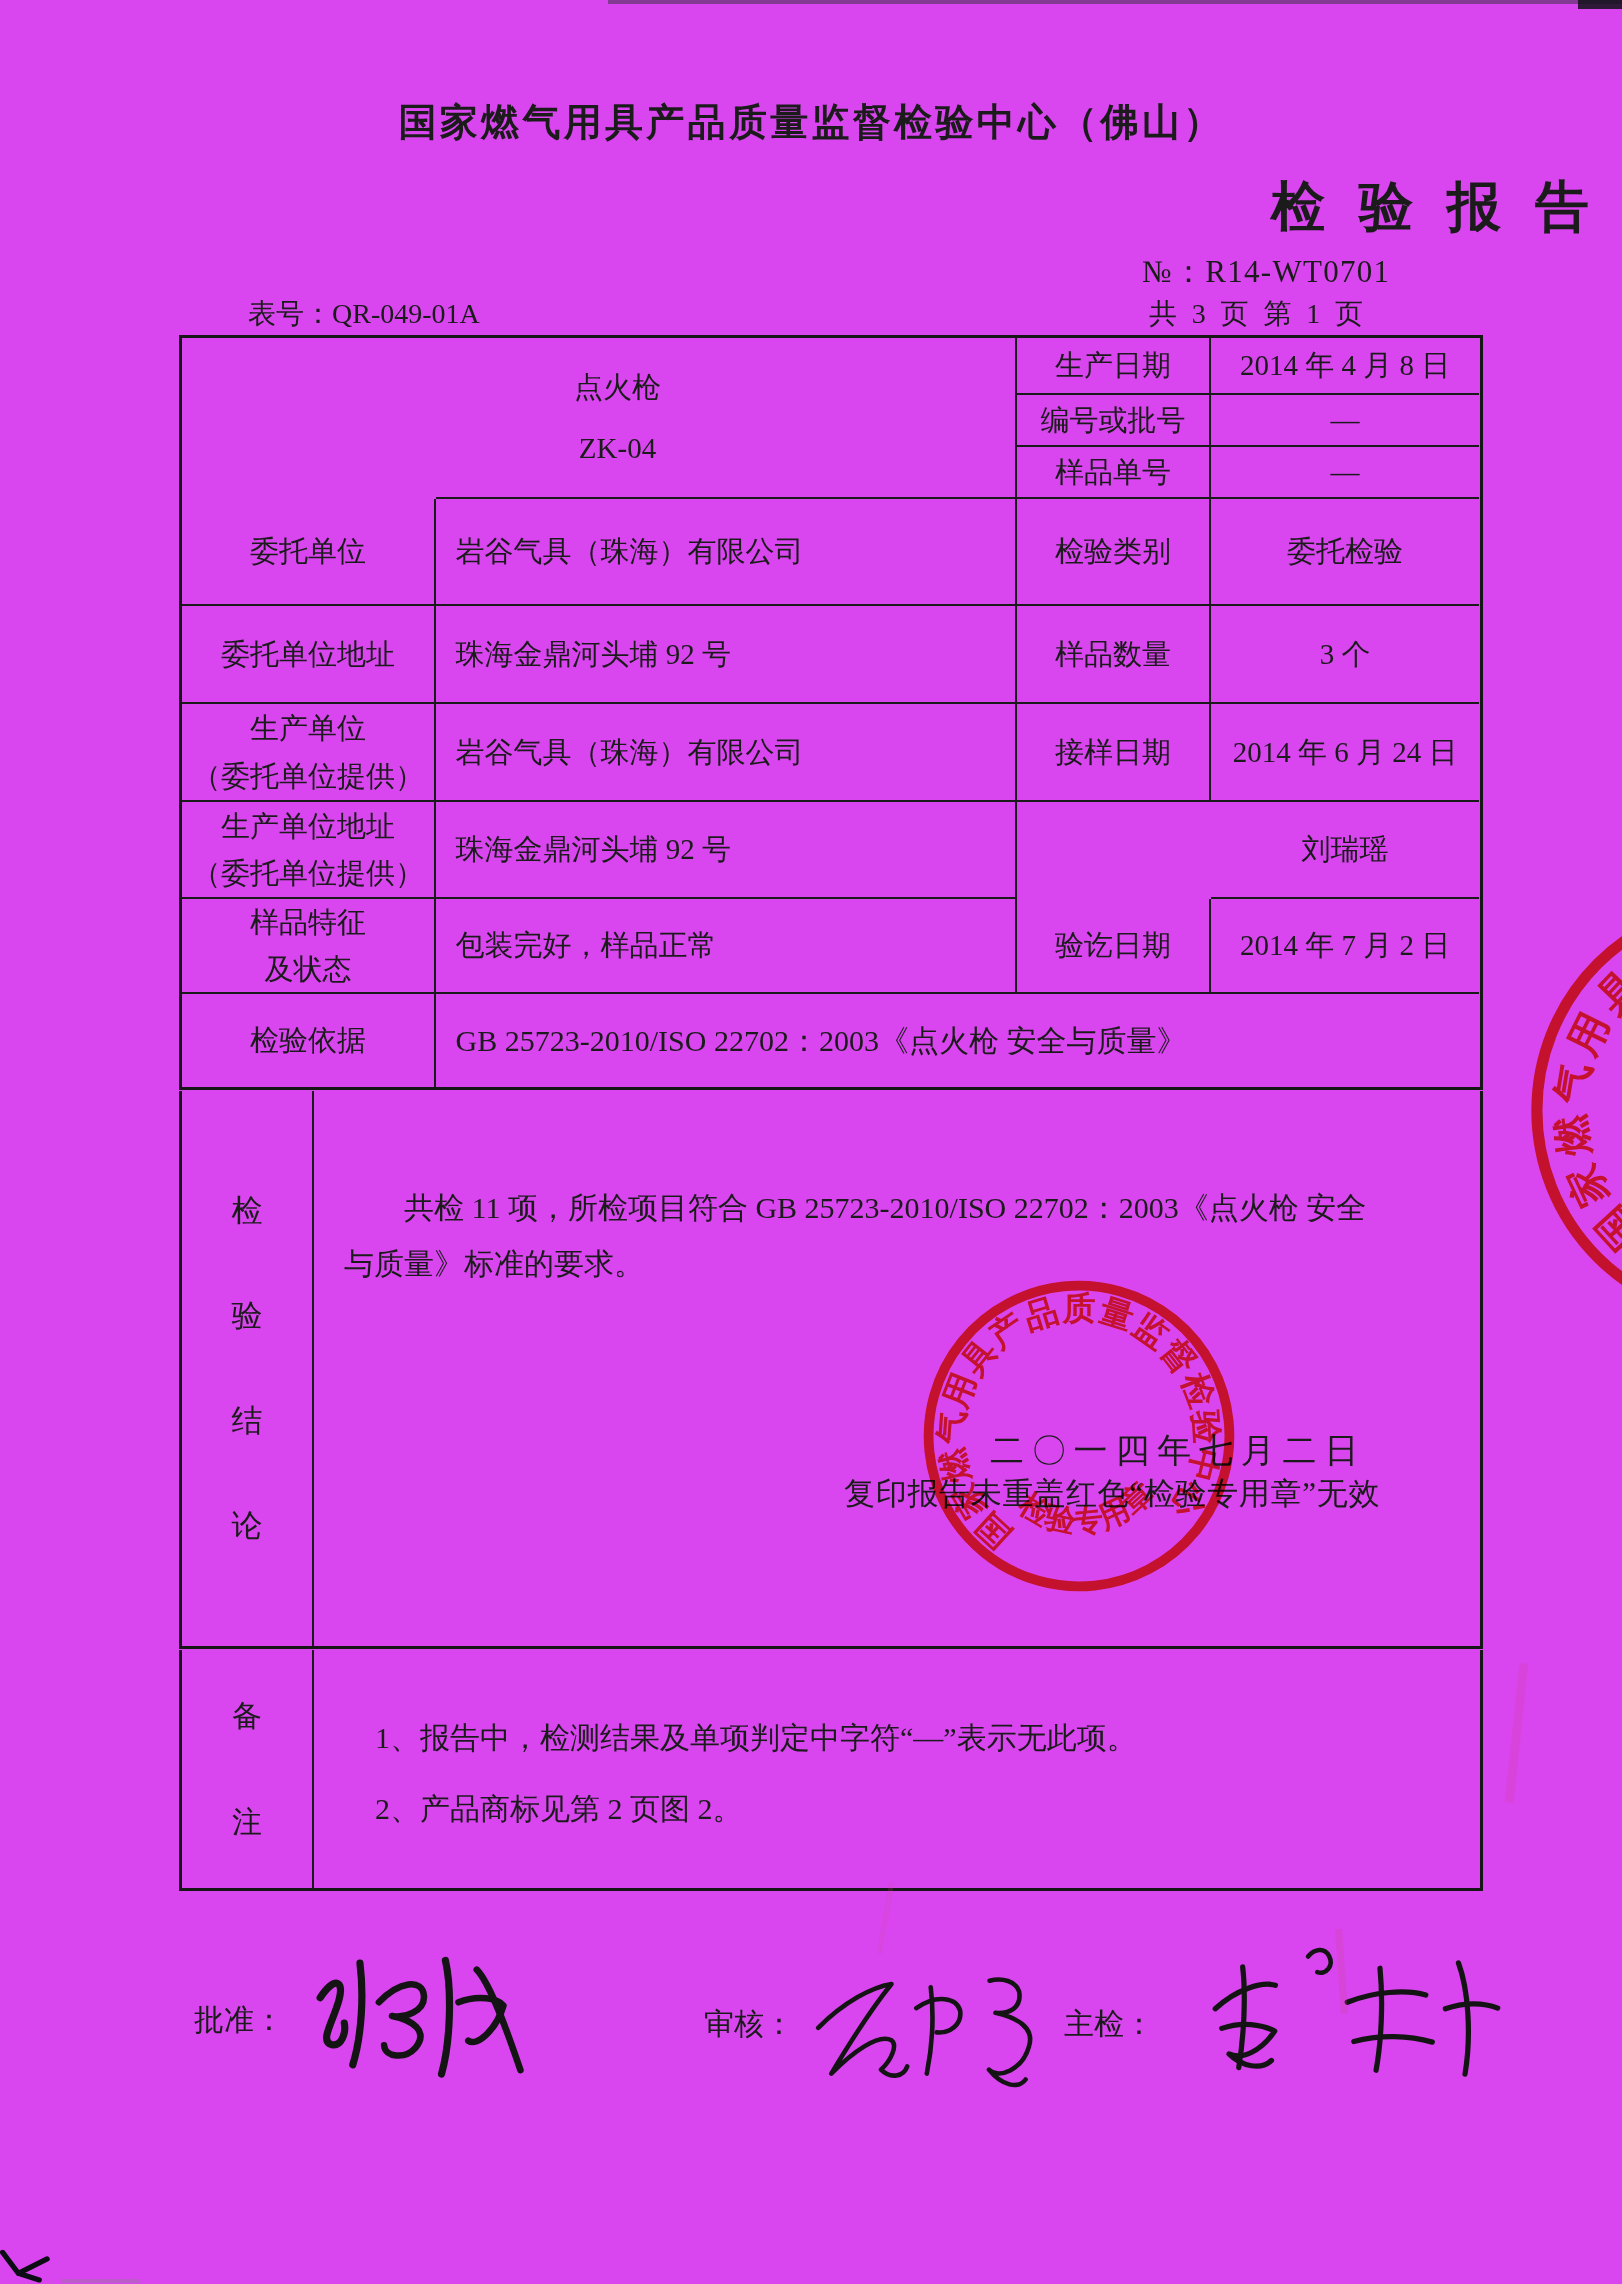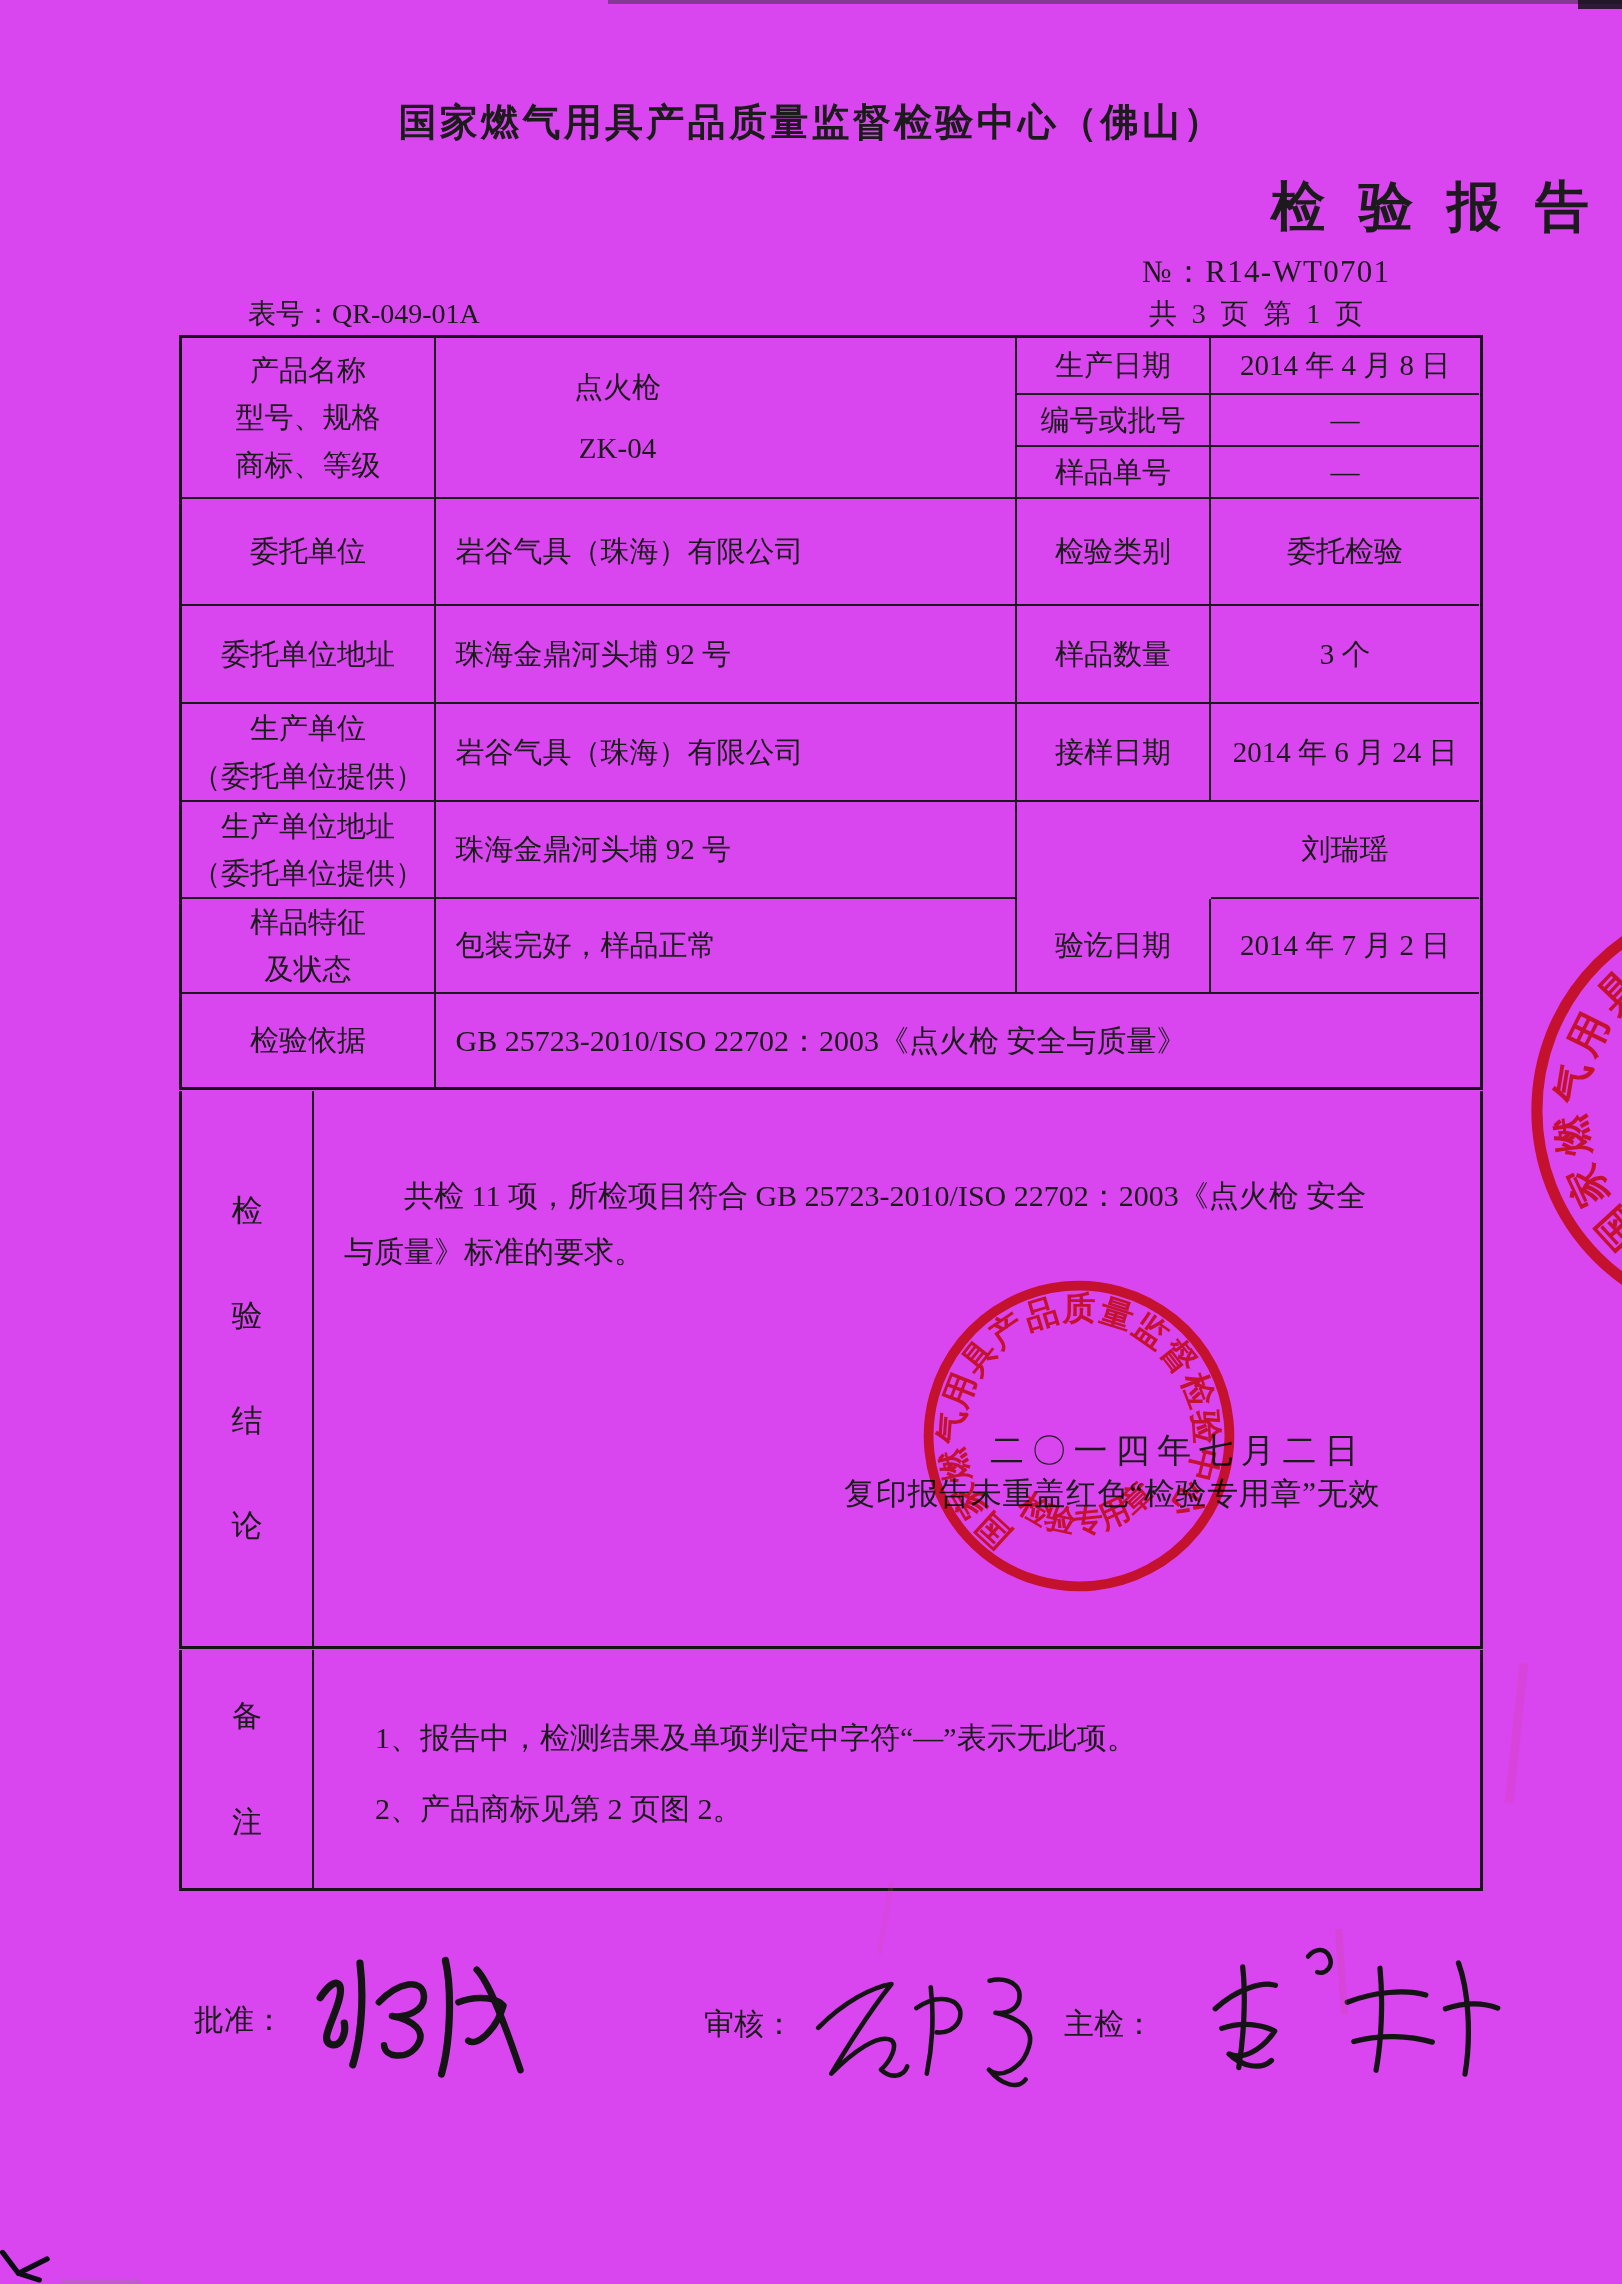--- a/index.html
+++ b/index.html
@@ -63,21 +63,21 @@
     width:130px;flex:none;
     border-right:2.6px solid #1a1a1a;
     display:flex;flex-direction:column;align-items:center;justify-content:center;
     font-size:31px;
   }
   .sec-content{flex:1;position:relative;font-size:30px;}
   .conclusion{top:1091px;height:555px;}
   .conclusion .sec-label{gap:63px;}
   .remarks{top:1650px;height:238px;}
   .remarks .sec-label{gap:65px;font-size:30px;}
-  .concl-text{padding:77px 26px 0 30px;line-height:1.85;}
+  .concl-text{padding:77px 26px 0 30px;line-height:1.85;margin-top:12px;}
   .concl-line1{text-indent:2em;}
   .concl-date{position:absolute;left:676px;top:337px;font-size:34px;letter-spacing:7.8px;text-align:right;}
   .concl-note{position:absolute;left:530px;top:382px;font-size:31px;letter-spacing:0.7px;}
   .remark-items{padding:63px 26px 0 61px;line-height:1.65;}
   .remark-items div{margin-bottom:21px;}
 
   
   .sig-label{font-size:30px;}
   .sig-svg path{fill:none;stroke:#141414;stroke-linecap:round;stroke-linejoin:round;}
 
@@ -103,25 +103,20 @@
 <div id="page">
 
   <div class="abs center-name">国家燃气用具产品质量监督检验中心（佛山）</div>
   <div class="abs report-title">检验报告</div>
   <div class="abs report-no">№：R14-WT0701</div>
   <div class="abs form-no">表号：QR-049-01A</div>
   <div class="abs pagination">共 3 页  第 1 页</div>
 
   <div class="abs info-table">
 
-    <div class="cell prod-label small-gap">
-      <span>产品名称</span>
-      <span>型号、规格</span>
-      <span>商标、等级</span>
-    </div>
     <div class="cell prod-value">
       <span>点火枪</span>
       <span>ZK-04</span>
     </div>
     <div class="cell" style="grid-column:3;grid-row:1;">生产日期</div>
     <div class="cell no-r" style="grid-column:4;grid-row:1;">2014 年 4 月 8 日</div>
     <div class="cell" style="grid-column:3;grid-row:2;">编号或批号</div>
     <div class="cell no-r" style="grid-column:4;grid-row:2;">—</div>
     <div class="cell" style="grid-column:3;grid-row:3;">样品单号</div>
     <div class="cell no-r" style="grid-column:4;grid-row:3;">—</div>

